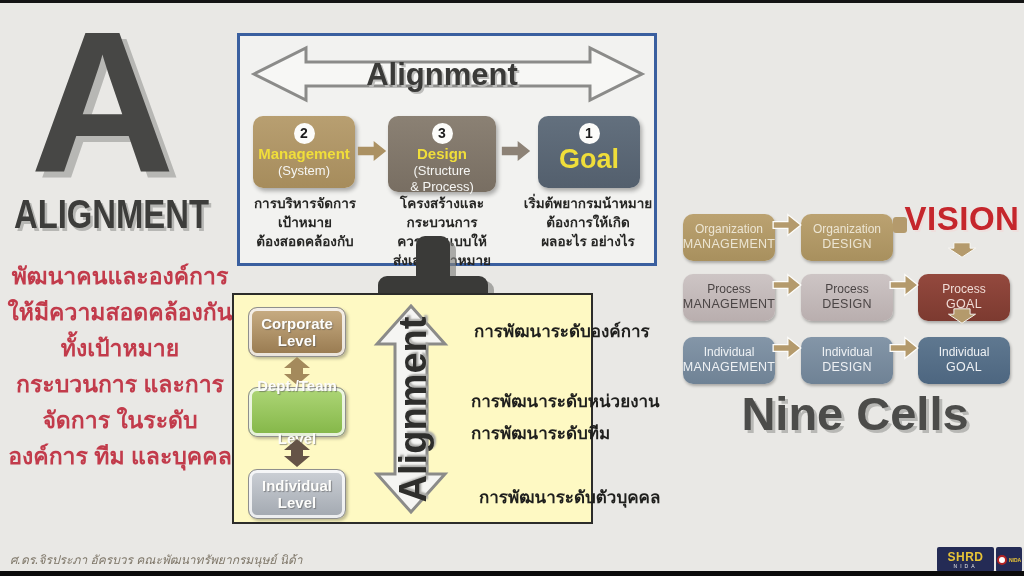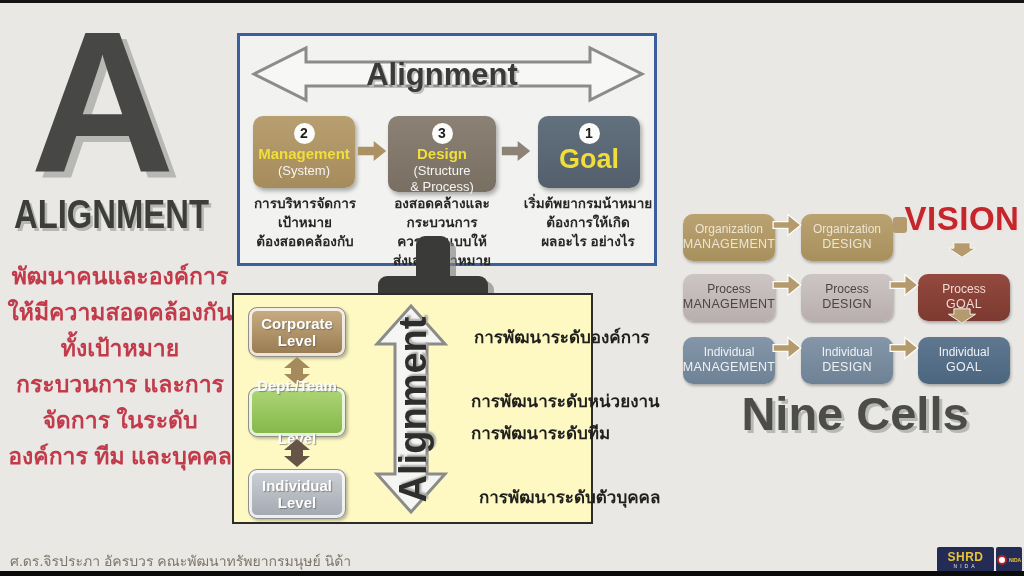--- a/index.html
+++ b/index.html
@@ -96,21 +96,21 @@
   #v-align-wrap{
     position:absolute;left:130px;top:7px;width:100px;height:214px;
     display:flex;align-items:center;justify-content:center;
   }
   #v-align-label{
     white-space:nowrap;transform:rotate(-90deg);
     font-size:38px;font-weight:bold;color:#2e2e2c;
     text-shadow:2px 2px 2px #a8a8a5;
   }
   .dev-cap{position:absolute;font-weight:bold;color:#1f1f1d;font-size:17px;white-space:nowrap;}
-  #dev-cap-0{left:240px;top:28px;}
+  #dev-cap-0{left:240px;top:22px;}
   #dev-cap-1{left:237px;top:92px;}
   #dev-cap-2{left:237px;top:124px;}
   #dev-cap-3{left:245px;top:188px;}
 
   
   .cell{
     position:absolute;width:92px;height:47px;border-radius:10px;
     display:flex;flex-direction:column;align-items:center;justify-content:center;
     text-align:center;box-shadow:1px 2px 3px rgba(0,0,0,0.28);margin-top:12px;
   }
@@ -148,21 +148,21 @@
   #va-vision{left:946px;top:241px;}
   #va-goal{left:946px;top:307px;}
   #nine-cells-title{
     position:absolute;left:690px;top:386px;width:330px;text-align:center;
     font-size:47px;font-weight:bold;color:#4c4c4a;
     text-shadow:3px 3px 0 #b8b8b5;
   }
 
   
   #footer-credit{
-    position:absolute;left:10px;top:550px;font-size:14px;color:#7d7567;
+    position:absolute;left:10px;top:550px;font-size:12px;color:#7d7567;font-style:italic;
   }
   #logo-shrd{
     position:absolute;left:937px;top:547px;width:57px;height:25px;
     background:#242b55;display:flex;flex-direction:column;align-items:center;
     justify-content:center;border-radius:2px;
   }
   #logo-shrd .main{color:#e8c437;font-weight:800;font-size:12px;line-height:12px;letter-spacing:0.5px;}
   #logo-shrd .sub{color:#e6e6e6;font-size:5px;letter-spacing:3px;line-height:6px;}
   #logo-nida{
     position:absolute;left:996px;top:547px;width:26px;height:25px;
@@ -225,21 +225,21 @@
       <div class="num">1</div>
       <div class="ttl">Goal</div>
     </div>
 
     <div id="cap-management" class="cap">
       <div>การบริหารจัดการ</div>
       <div>เป้าหมาย</div>
       <div>ต้องสอดคล้องกับ</div>
     </div>
     <div id="cap-design" class="cap">
-      <div>องสอดคล้างและ</div>
+      <div>โครงสร้างและ</div>
       <div>กระบวนการ</div>
       <div>ควรออกแบบให้</div>
       <div>ส่งเสริมเป้าหมาย</div>
     </div>
     <div id="cap-goal" class="cap">
       <div>เริ่มต้พยากรมน้าหมาย</div>
       <div>ต้องการให้เกิด</div>
       <div>ผลอะไร อย่างไร</div>
     </div>
   </div>

